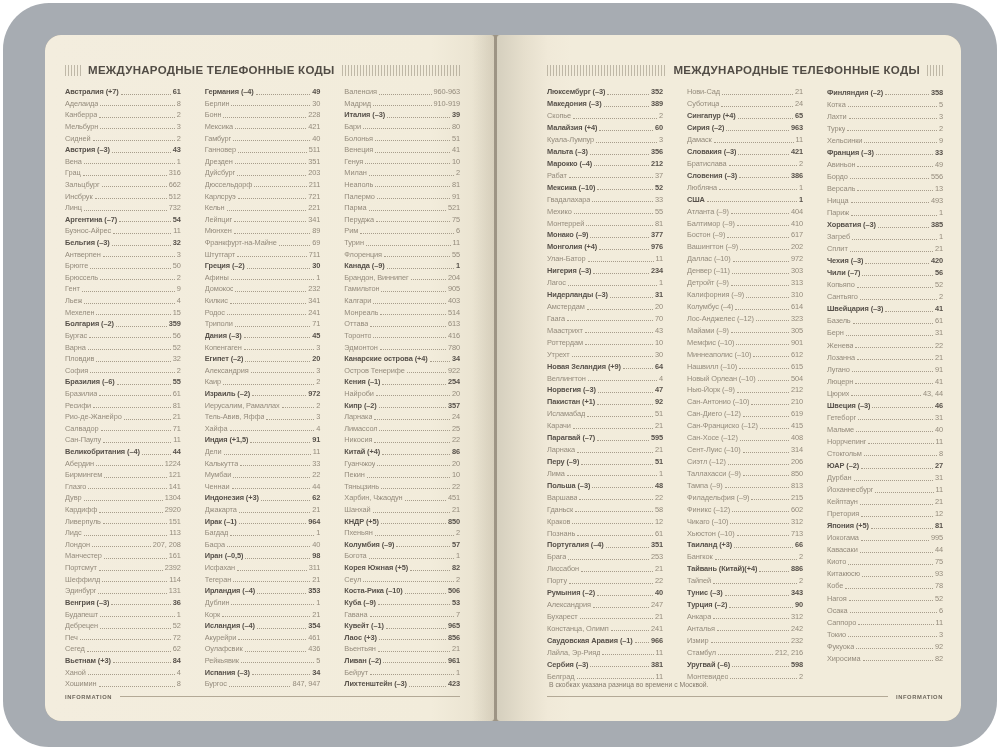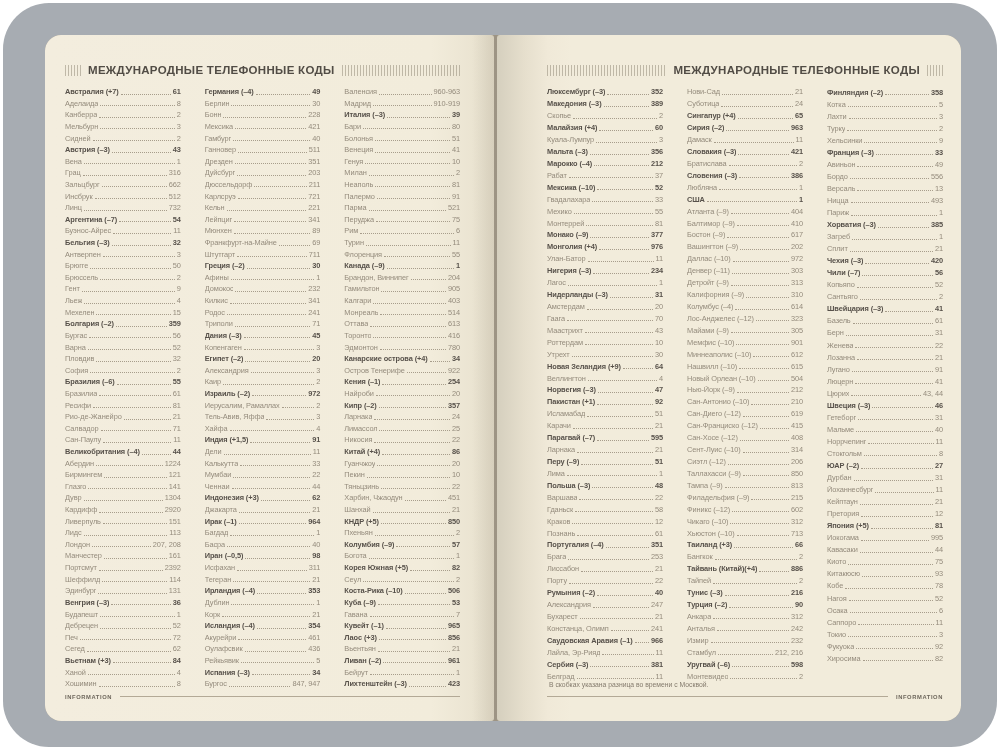--- a/index.html
+++ b/index.html
@@ -1329,21 +1329,21 @@
                 <span class="v">886</span>
               </div>
               <div class="row">
                 <span class="n">Тайпей</span>
                 <span class="dots"></span>
                 <span class="v">2</span>
               </div>
               <div class="row bold">
                 <span class="n">Тунис (–3)</span>
                 <span class="dots"></span>
-                <span class="v">216</span>
+                <span class="v">343</span>
               </div>
               <div class="row bold">
                 <span class="n">Турция (–2)</span>
                 <span class="dots"></span>
                 <span class="v">90</span>
               </div>
               <div class="row">
                 <span class="n">Анкара</span>
                 <span class="dots"></span>
                 <span class="v">312</span>

